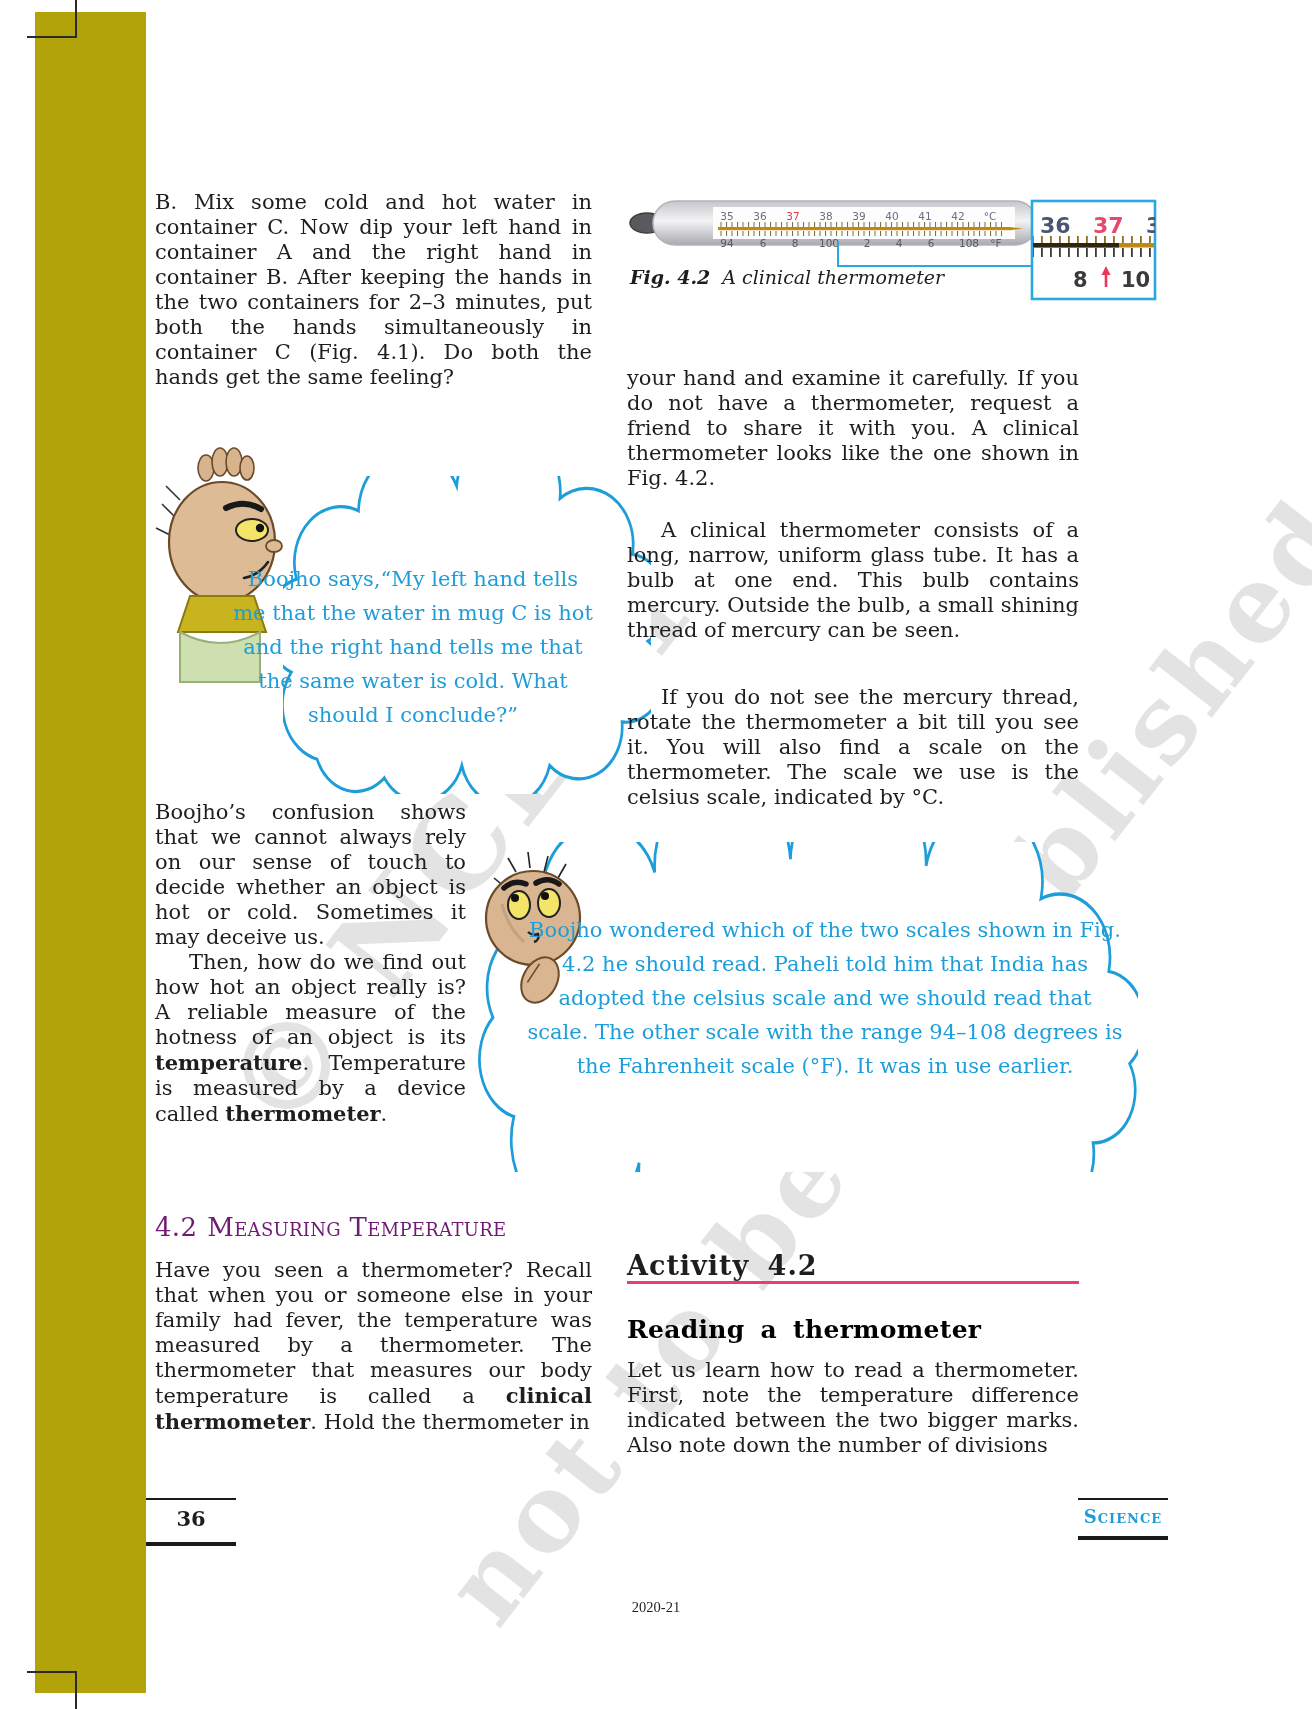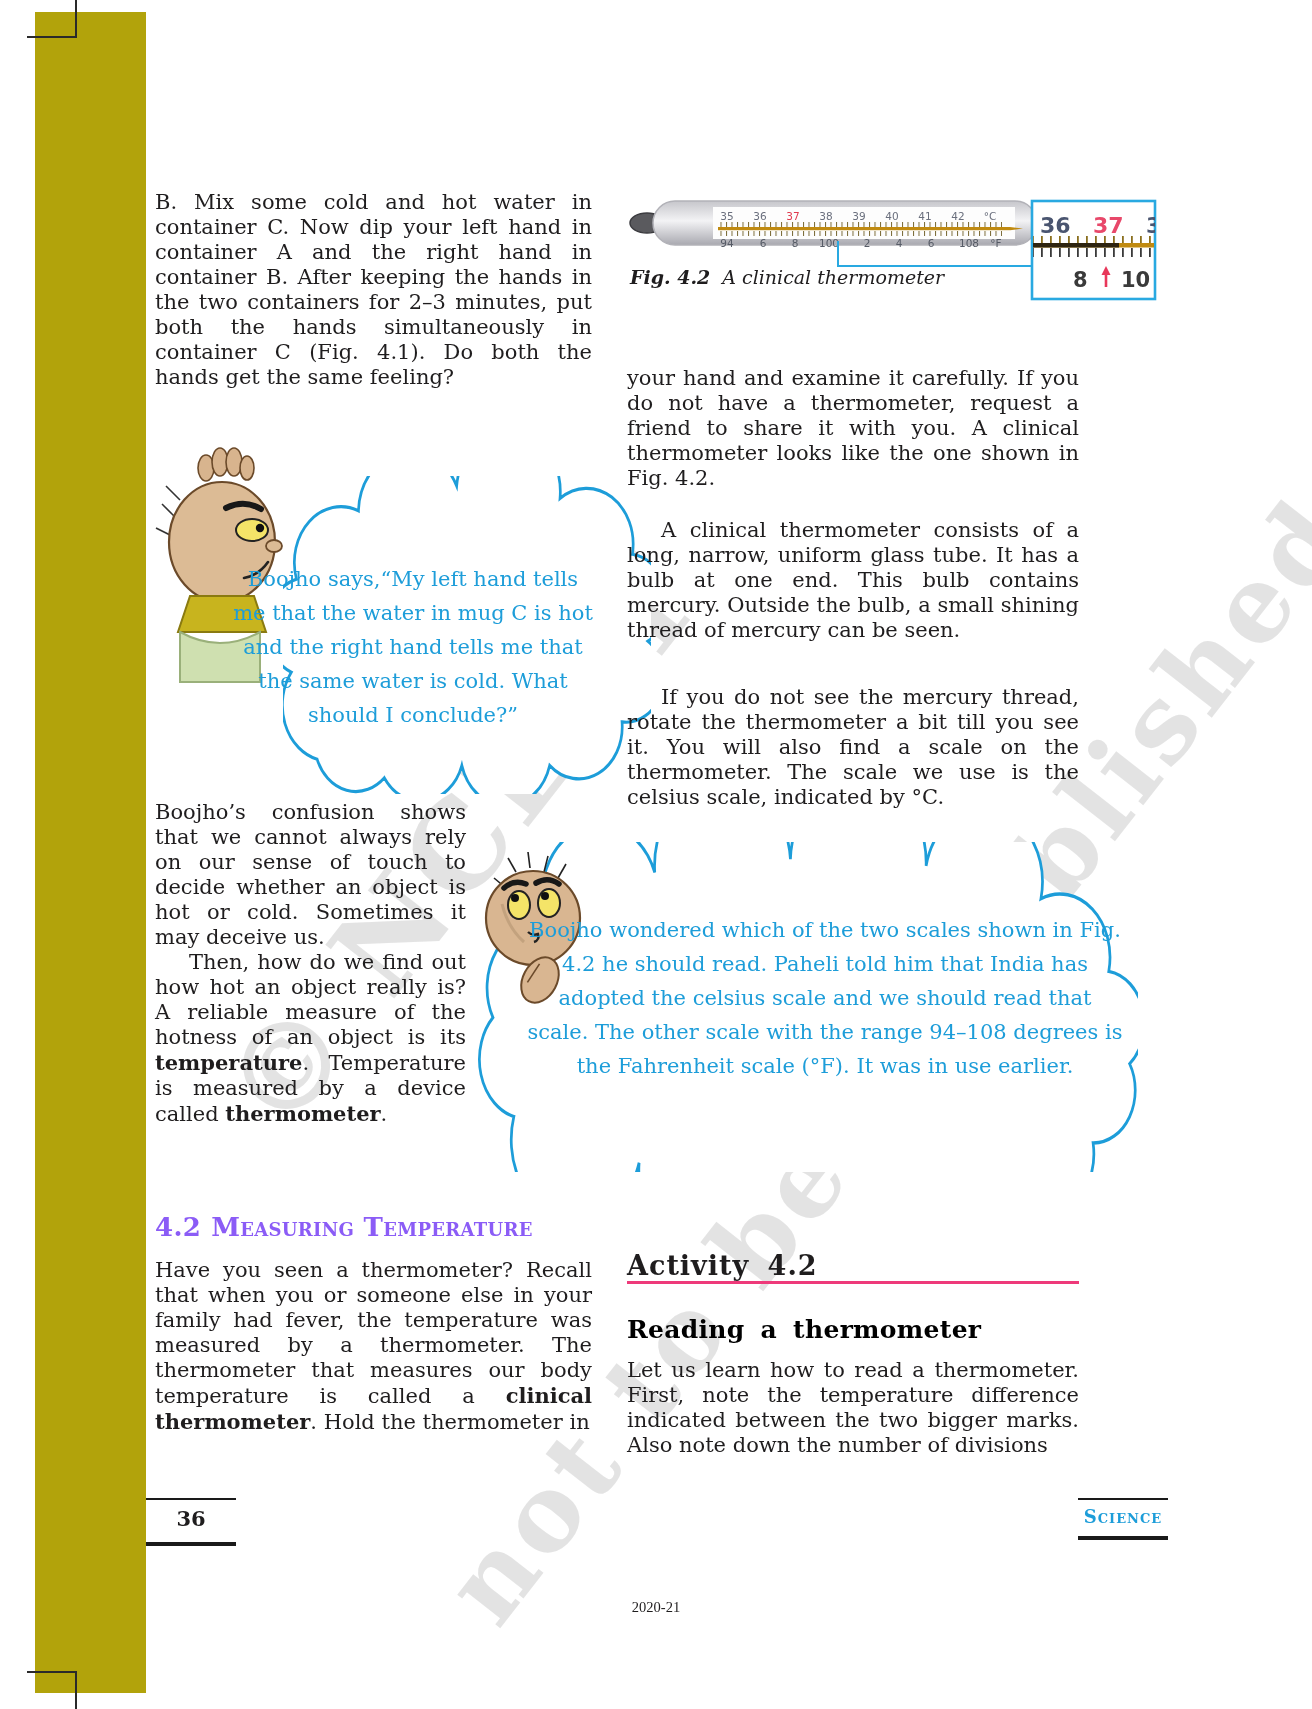--- a/index.html
+++ b/index.html
@@ -10,21 +10,21 @@
   p{margin:0;}
   .body-text{font-size:21px;line-height:25px;text-align:justify;}
   .indent{text-indent:34px;}
   .bold{font-weight:bold;}
   .cutout{float:right;}
   .bubble-text{font-size:21px;line-height:34px;color:#1d9dd9;text-align:center;z-index:3;}
   .olive-bar{left:35px;top:12px;width:111px;height:1681px;background:#b2a30b;}
   .cropmark{background:#2a2a2a;z-index:4;}
   .wm{position:absolute;color:#c9c9c9;opacity:.5;font-weight:bold;white-space:nowrap;
       transform-origin:0 0;z-index:1;letter-spacing:6px;}
-  .section-heading{color:#8b5cf6;font-weight:bold;font-size:26px;letter-spacing:.3px;}
+  .section-heading{color:#701a75;font-weight:normal;font-size:26px;letter-spacing:.3px;}
   .section-heading .title{font-variant:small-caps;margin-left:10px;}
   .activity{font-size:27px;font-weight:bold;letter-spacing:1px;word-spacing:8px;
             border-bottom:3px solid #ee3a7a;padding-bottom:0;}
   .reading{font-size:25px;font-weight:bold;color:#000000;word-spacing:7px;letter-spacing:.3px;}
   .caption{font-size:19px;font-style:italic;}
   .caption .lbl{font-weight:bold;margin-right:12px;}
   .footer-box{border-top:2px solid #1a1a1a;border-bottom:4px solid #1a1a1a;text-align:center;z-index:3;}
   .footer-num{font-size:21px;font-weight:bold;padding:6px 0 11px;}
   .footer-science{font-size:18px;font-weight:bold;color:#1d9dd9;font-variant:small-caps;
                   letter-spacing:1px;padding:6px 0 9px;}

